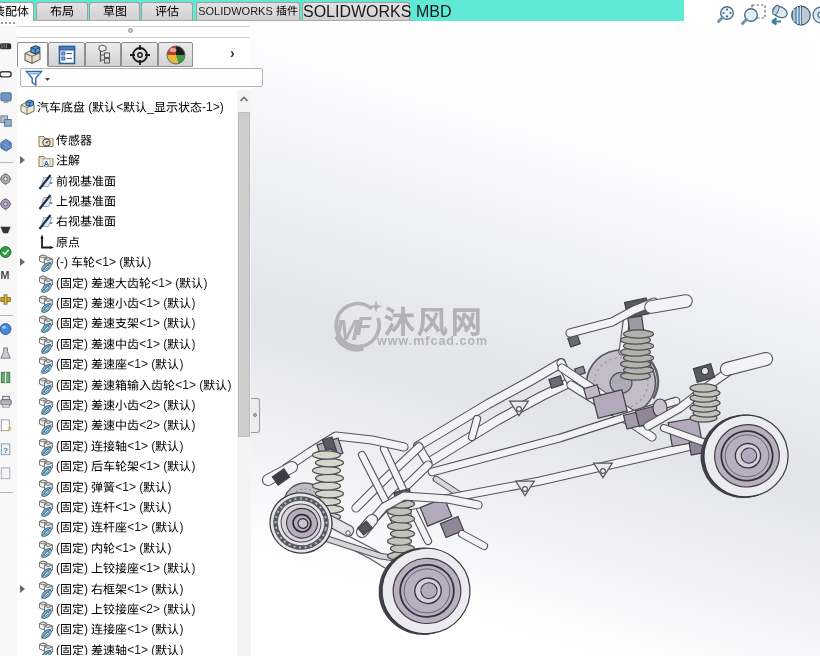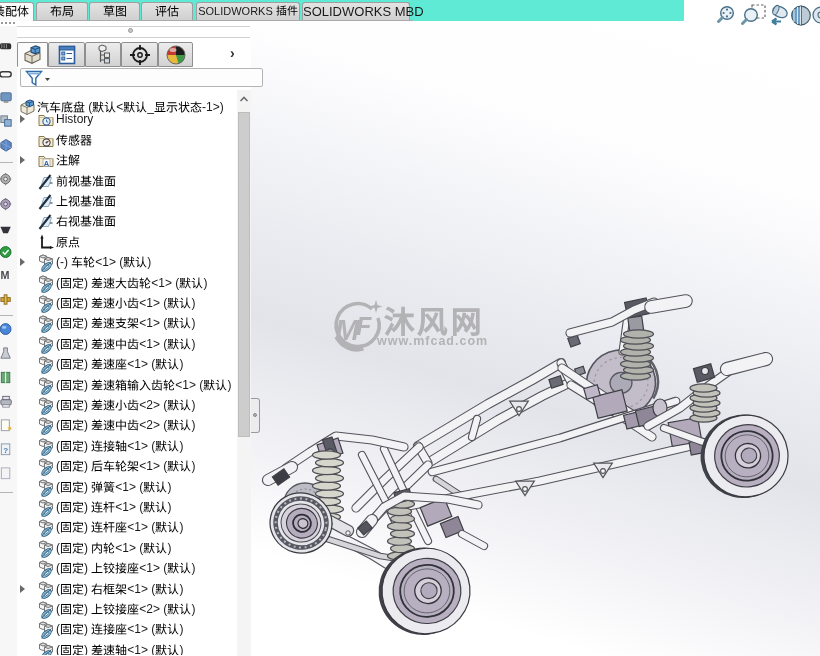--- a/index.html
+++ b/index.html
@@ -339,21 +339,21 @@
           <use href="#c50" x="0"></use>
           <use href="#c4" x="1000"></use>
         </g>
       </svg></div>
     <div class="tab" style="left:196px;width:104px;font-size:11px"><span>SOLIDWORKS </span><svg class="ck" style="width:22.0px;height:11.0px;vertical-align:-0.13em" viewBox="0 0 2000 1000">
         <g>
           <use href="#c29" x="0"></use>
           <use href="#c2" x="1000"></use>
         </g>
       </svg></div>
-    <div class="tab" style="left:302px;width:108px;font-size:13px"><span>SOLIDWORKS MBD</span></div>
+    <div class="tab" style="left:302px;width:108px;font-size:16px"><span>SOLIDWORKS MBD</span></div>
     <div class="ab" id="tabline"></div>
     <span style="position:absolute;left:1px;top:22px;width:2px;height:2px;background:#999"></span>
     <span style="position:absolute;left:5px;top:22px;width:2px;height:2px;background:#999"></span>
     <span style="position:absolute;left:9px;top:22px;width:2px;height:2px;background:#999"></span>
     <span style="position:absolute;left:13px;top:22px;width:2px;height:2px;background:#999"></span>
   </div>
 <div class="ab" id="lefttool">
     <svg class="lt" style="top:13px" viewBox="0 0 16 16">
       <rect x="1" y="4.5" width="12" height="6.5" rx="2" fill="#2e2e2e"></rect>
       <path d="M3 5.5 V10 M5.5 5.5 V10 M8 5.5 V10" stroke="#999" stroke-width="0.9"></path>
@@ -498,30 +498,20 @@
             </g>
           </svg><span>_</span><svg class="ck" style="width:48.0px;height:12.0px;vertical-align:-0.13em" viewBox="0 0 4000 1000">
             <g>
               <use href="#c31" x="0"></use>
               <use href="#c41" x="1000"></use>
               <use href="#c39" x="2000"></use>
               <use href="#c26" x="3000"></use>
             </g>
           </svg><span>-1&gt;)</span></span>
       </div>
-      <div class="trow" style="top:20px;width:234px">
-        <span class="arr" style="left:3px;top:6px"></span>
-        <span class="ab" style="left:21px;top:2px"><svg width="16" height="18" viewBox="0 0 16 18" style="vertical-align:-4px">
-            <path d="M1 4.5 L6 4.5 L7.5 6.5 L15 6.5 L15 14.5 L1 14.5 Z" fill="#f3ecd2" stroke="#8a7a50" stroke-width="1"></path>
-            <path d="M1 6.5 L15 6.5" stroke="#c9bc90" stroke-width="0.8"></path>
-            <circle cx="8.5" cy="10.5" r="3.6" fill="#eaf2fa" stroke="#2f64a8" stroke-width="1.1"></circle>
-            <path d="M8.5 8.6 L8.5 10.5 L10.2 11.3" stroke="#2f64a8" stroke-width="1" fill="none"></path>
-          </svg></span>
-        <span class="ab" style="left:39px;top:3px;white-space:nowrap"><span>History</span></span>
-      </div>
       <div class="trow" style="top:41px;width:234px">
         <span class="ab" style="left:21px;top:2px"><svg width="16" height="18" viewBox="0 0 16 18" style="vertical-align:-4px">
             <path d="M1 4.5 L6 4.5 L7.5 6.5 L15 6.5 L15 14.5 L1 14.5 Z" fill="#f3ecd2" stroke="#8a7a50" stroke-width="1"></path>
             <path d="M1 6.5 L15 6.5" stroke="#c9bc90" stroke-width="0.8"></path>
             <circle cx="8.5" cy="10.5" r="3.6" fill="#f0f0f0" stroke="#444" stroke-width="1.1"></circle>
             <path d="M8.5 10.5 L10.6 8.9" stroke="#b33" stroke-width="1.1"></path>
             <circle cx="8.5" cy="10.5" r="1" fill="#444"></circle>
           </svg></span>
         <span class="ab" style="left:39px;top:3px;white-space:nowrap"><svg class="ck" style="width:36.0px;height:12.0px;vertical-align:-0.13em" viewBox="0 0 3000 1000">
             <g>

